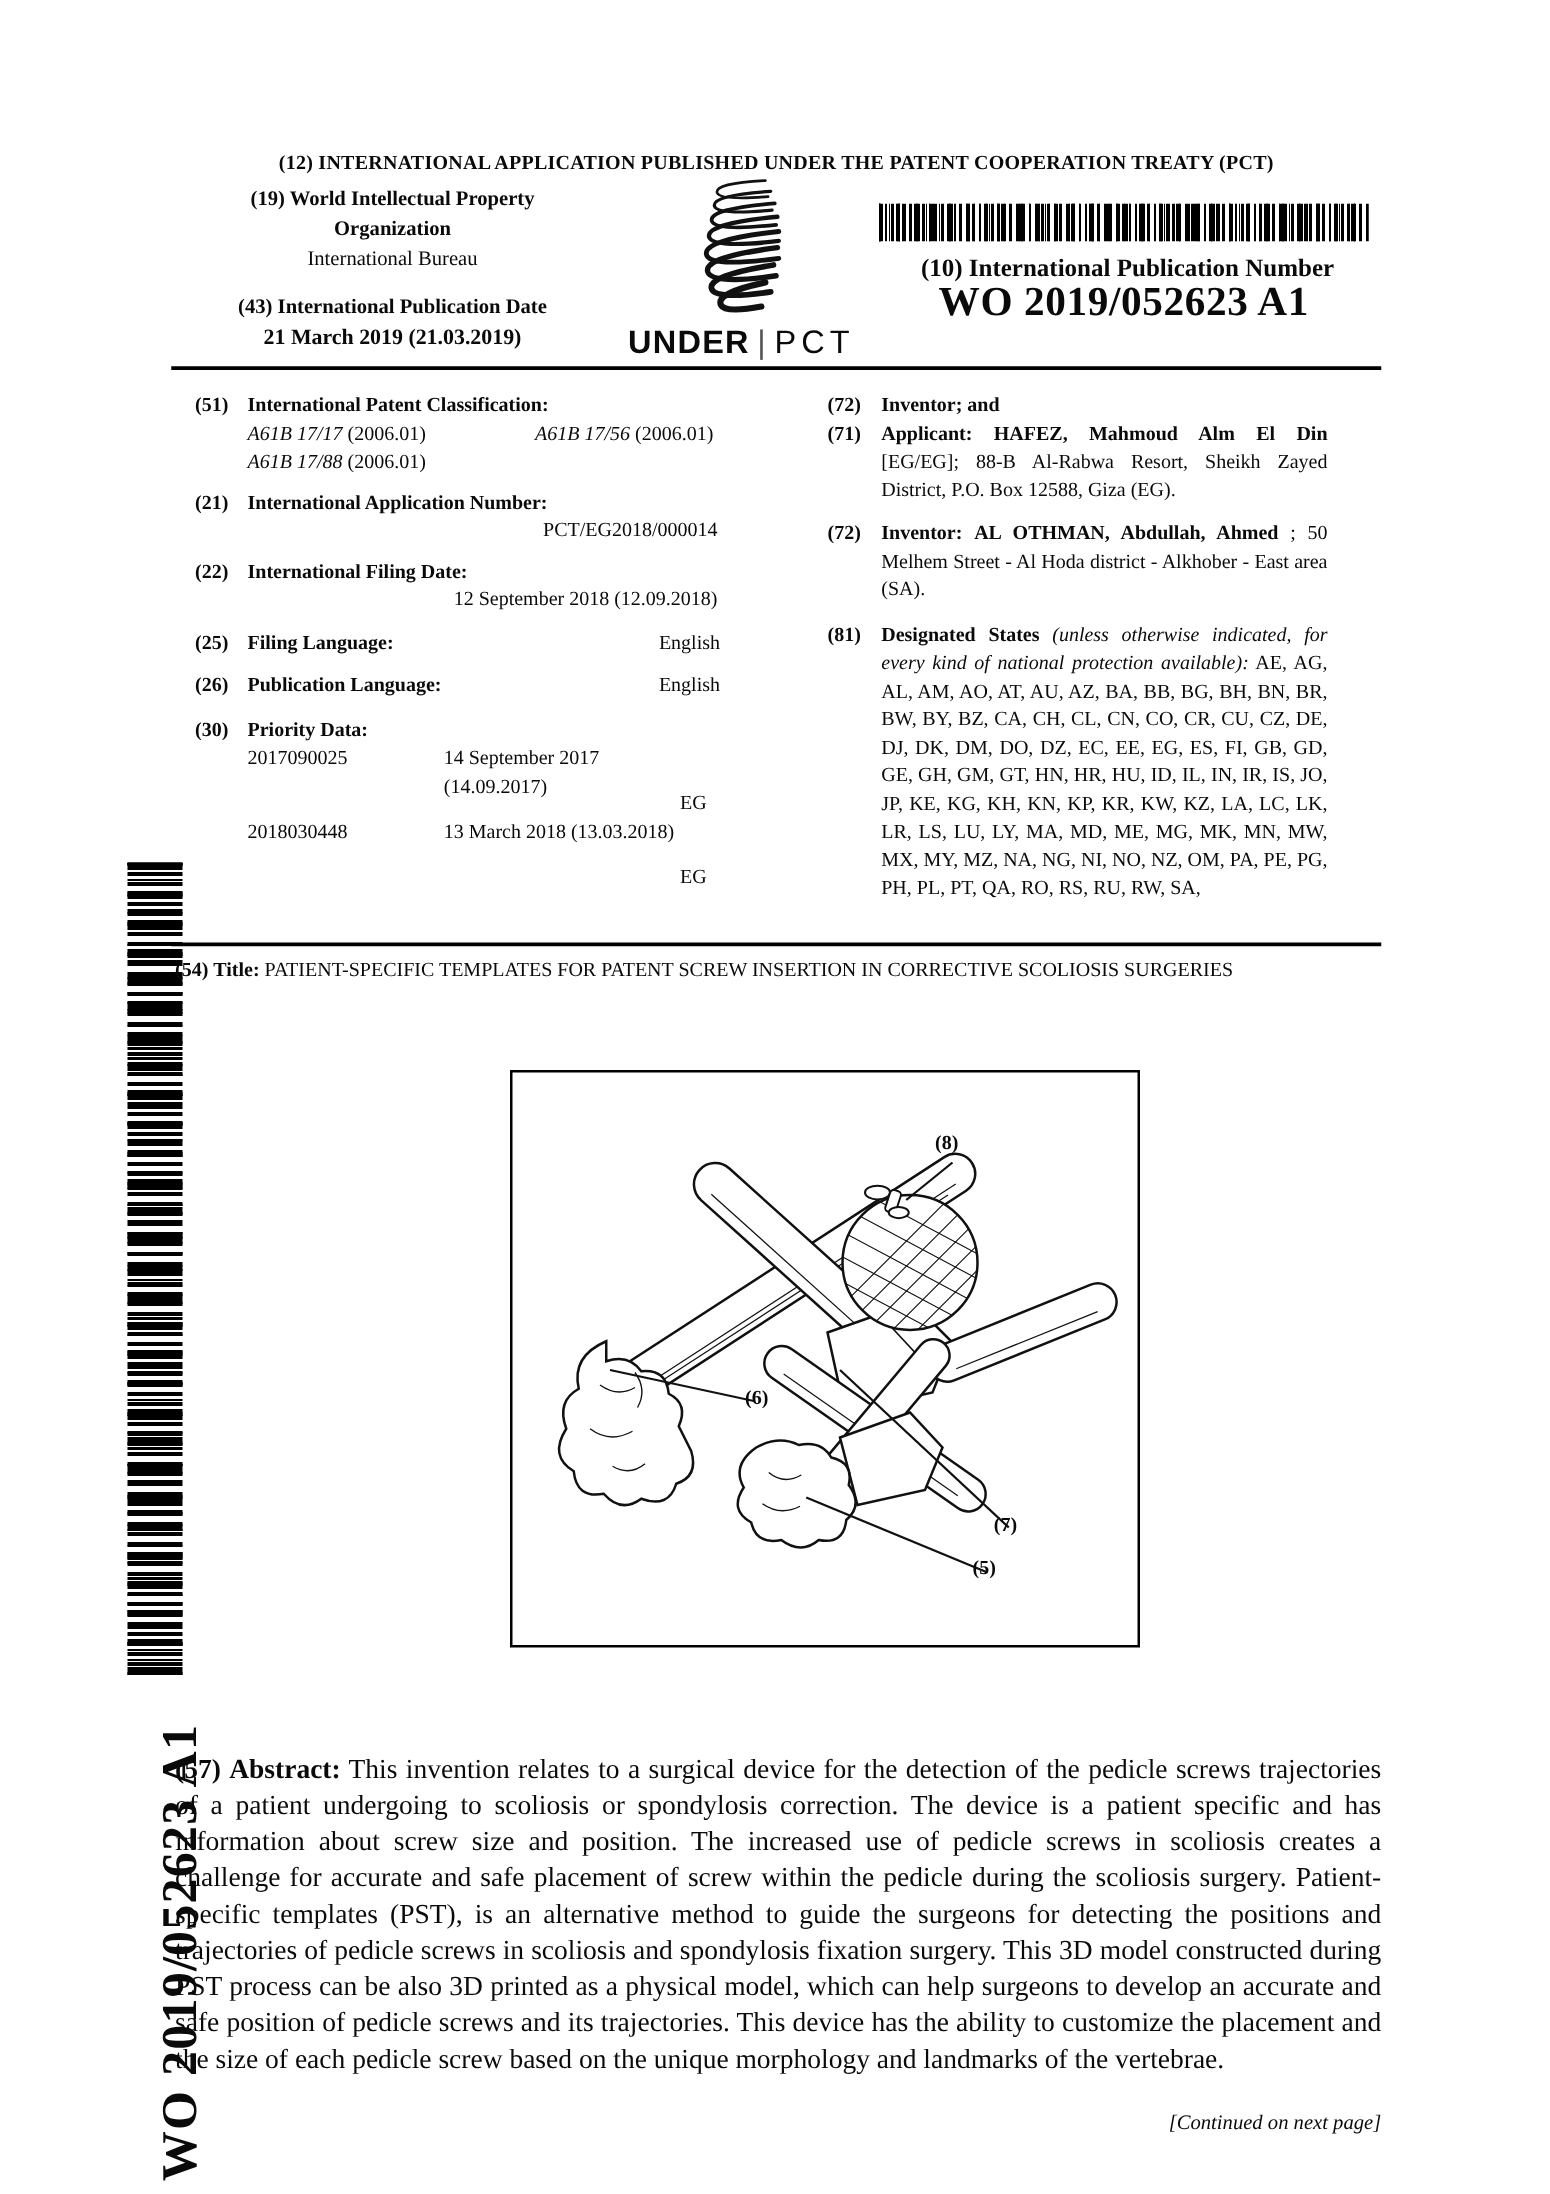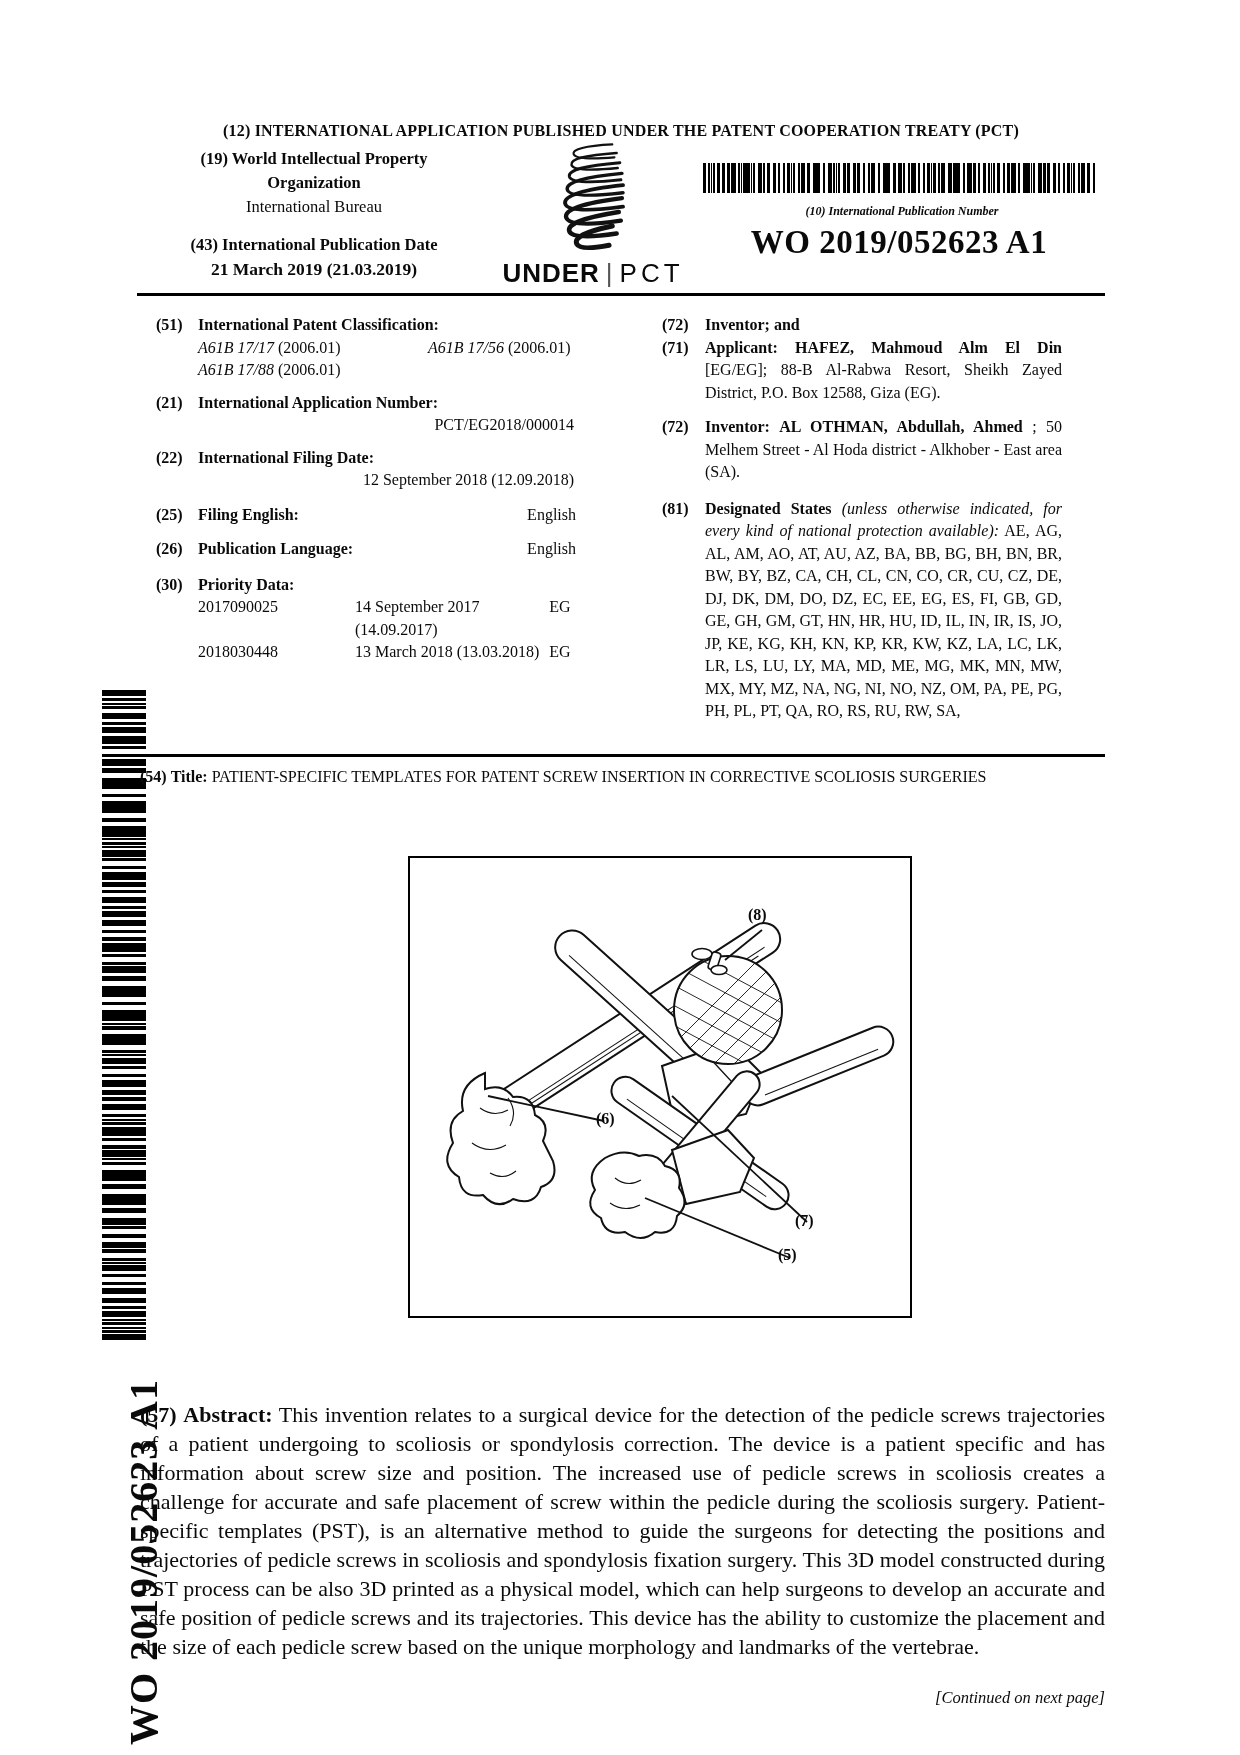--- a/index.html
+++ b/index.html
@@ -29,21 +29,21 @@
 
   .top-barcode { top:163px; left:703px; width:392px; height:30px;
     background-color:#fff;
     background-image:
       repeating-linear-gradient(90deg,#000 0 2px,transparent 2px 5px),
       repeating-linear-gradient(90deg,#000 0 1px,transparent 1px 8px),
       repeating-linear-gradient(90deg,#000 0 3px,transparent 3px 14px),
       repeating-linear-gradient(90deg,#000 0 1px,transparent 1px 19px);
   }
   .pubno-label { top:204px; left:706px; width:392px; text-align:center;
-                 font-weight:bold; font-size:12px;font-style:italic; }
+                 font-weight:bold; font-size:20px; }
   .pubno-value { top:224px; left:703px; width:392px; text-align:center;
                  font-weight:bold; font-size:33px; letter-spacing:.5px; }
 
   .rule { left:137px; width:968px; height:3px; background:#000; }
   .rule1 { top:293px; }
   .rule2 { top:754px; }
 
   
   .col { font-size:16px; line-height:22.5px; }
   .col-left  { top:314px; left:140px;  width:436px; }
@@ -57,21 +57,21 @@
   .blabel { font-weight:bold; }
   .val-line { text-align:right; padding-right:2px; }
   .cls-row { display:flex; }
   .cls-c1 { width:230px; }
   .cls-code { font-weight:normal; font-style:italic; }
   .cls-code2 { font-style:italic; }
   .lang-row { display:flex; justify-content:space-between; }
   .prow { display:flex; }
   .p-num { width:157px; }
   .p-date { flex:1; }
-  .p-ctry { width:32px; text-align:center; }
+  .p-ctry { width:32px; text-align:left;margin-top:36px; }
   .mb10{margin-bottom:10px;} .mb12{margin-bottom:12px;} .mb13{margin-bottom:13px;} .mb14{margin-bottom:14px;}
   .note-italic { font-style:italic; }
 
   
   .title-line { top:768px; left:140px; width:968px; font-size:16px; }
   .figure-box { top:856px; left:408px; width:500px; height:458px;
                 border:2.5px solid #000; background:#fff; }
   .fig-label { position:absolute; font-weight:bold; font-size:16px; z-index:2; }
   .abstract { top:1400px; left:140px; width:965px; font-size:22px;
               line-height:29px; text-align:justify; }
@@ -159,21 +159,21 @@
 
     <div class="bib-field mb12">
       <span class="tag">(22)</span>
       <span class="blabel">International Filing Date:</span>
       <div class="val-line">12 September 2018 (12.09.2018)</div>
     </div>
 
     <div class="bib-field mb12">
       <span class="tag">(25)</span>
       <div class="lang-row">
-        <span class="blabel">Filing English:</span>
+        <span class="blabel">Filing Language:</span>
         <span>English</span>
       </div>
     </div>
 
     <div class="bib-field mb13">
       <span class="tag">(26)</span>
       <div class="lang-row">
         <span class="blabel">Publication Language:</span>
         <span>English</span>
       </div>

